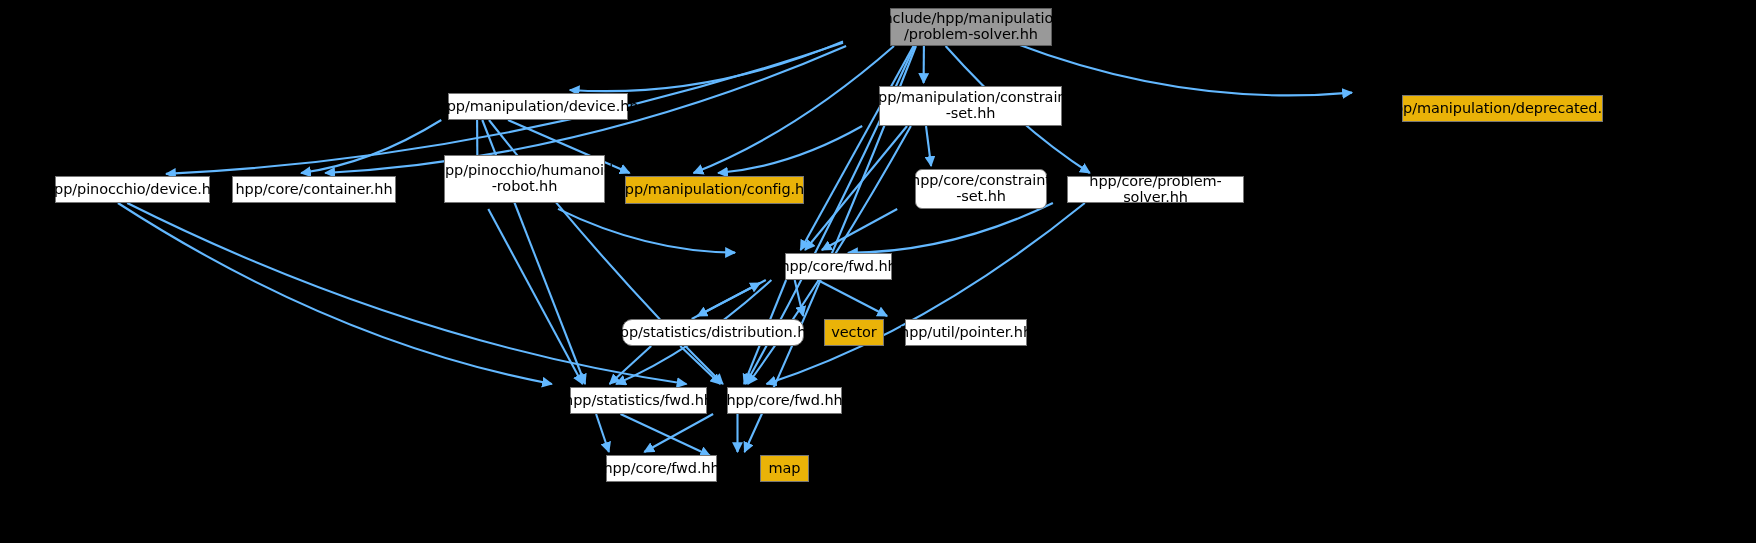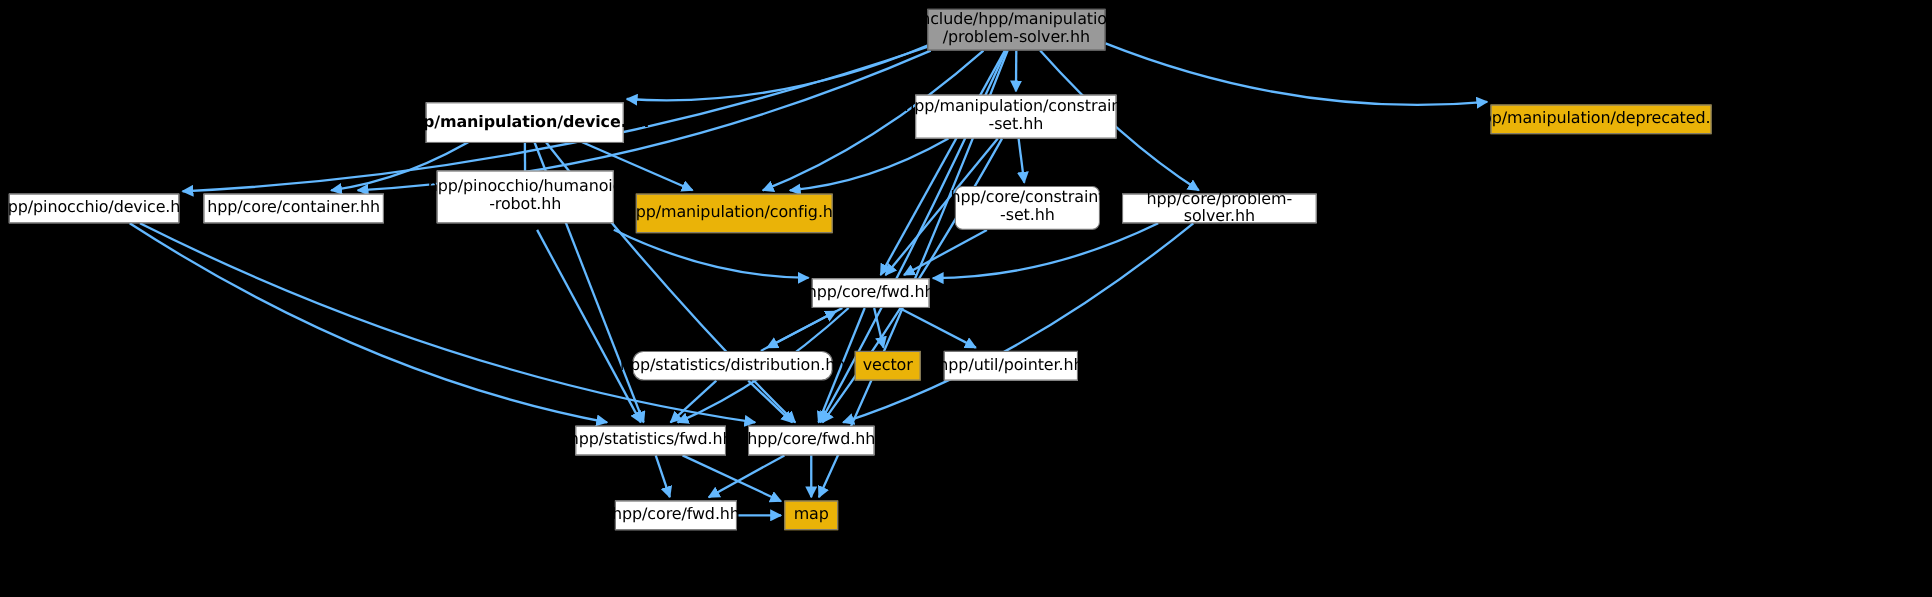--- a/index.html
+++ b/index.html
@@ -15,20 +15,21 @@
     display:flex;
     align-items:center;
     justify-content:center;
     text-align:center;
     line-height:1.08;
     font-size:14.5px;
     letter-spacing:-0.1px;
     white-space:pre-line;
     padding:0 5px;
     z-index:5;
+    margin-left:47px;
   }
   .node.grey{background:#eab308;}
   .node.root{background:#999999;border:1px solid #5e5e5e;}
 </style>
 </head>
 <body>
 
 <div id="graph">
   <svg id="edges" viewBox="0 0 1756 543" xmlns="http://www.w3.org/2000/svg">
     <defs>
@@ -74,29 +75,29 @@
         <path d="M 596.1 414.0 Q 602.5 433.0 608.9 452.0" marker-end="url(#ah)"></path>
         <path d="M 620.5 414.0 Q 665.2 434.8 710.0 455.7" marker-end="url(#ah)"></path>
         <path d="M 713.1 414.0 Q 678.7 433.0 644.3 452.0" marker-end="url(#ah)"></path>
         <path d="M 737.5 414.0 Q 737.5 433.0 737.5 452.0" marker-end="url(#ah)"></path>
         <path d="M 670.0 468.5 Q 690.0 468.5 710.0 468.5" marker-end="url(#ah)"></path>
       </g>
   </svg>
   <div id="nodes">
       <div class="node root" style="left: 843px; top: 8px; width: 162px; height: 38px;">include/hpp/manipulation
 /problem-solver.hh</div>
-      <div class="node" style="left: 387px; top: 93px; width: 180px; height: 37px; font-weight: bold;">hpp/manipulation/device.hh</div>
+      <div class="node" style="left: 401px; top: 93px; width: 180px; height: 27px;">hpp/manipulation/device.hh</div>
       <div class="node" style="left: 832px; top: 86px; width: 183px; height: 40px;">hpp/manipulation/constraint
 -set.hh</div>
       <div class="node grey" style="left: 1355px; top: 95px; width: 201px; height: 27px;">hpp/manipulation/deprecated.hh</div>
       <div class="node" style="left: 8px; top: 176px; width: 155px; height: 27px;">hpp/pinocchio/device.hh</div>
       <div class="node" style="left: 185px; top: 176px; width: 164px; height: 27px;">hpp/core/container.hh</div>
       <div class="node" style="left: 397px; top: 155px; width: 161px; height: 48px;">hpp/pinocchio/humanoid
 -robot.hh</div>
-      <div class="node grey" style="left: 578px; top: 176px; width: 179px; height: 36px;">hpp/manipulation/config.hh</div>
+      <div class="node grey" style="left: 578px; top: 176px; width: 179px; height: 28px;">hpp/manipulation/config.hh</div>
       <div class="node" style="left: 868px; top: 169px; width: 132px; height: 40px; border-radius: 7px;">hpp/core/constraint
 -set.hh</div>
       <div class="node" style="left: 1020px; top: 176px; width: 177px; height: 27px;">hpp/core/problem-solver.hh</div>
       <div class="node" style="left: 738px; top: 253px; width: 107px; height: 27px;">hpp/core/fwd.hh</div>
       <div class="node" style="left: 575px; top: 319px; width: 182px; height: 27px; border-radius: 10px;">hpp/statistics/distribution.hh</div>
       <div class="node grey" style="left: 777px; top: 319px; width: 60px; height: 27px;">vector</div>
       <div class="node" style="left: 858px; top: 319px; width: 122px; height: 27px;">hpp/util/pointer.hh</div>
       <div class="node" style="left: 523px; top: 387px; width: 137px; height: 27px;">hpp/statistics/fwd.hh</div>
       <div class="node" style="left: 680px; top: 387px; width: 115px; height: 27px;">hpp/core/fwd.hh</div>
       <div class="node" style="left: 559px; top: 455px; width: 111px; height: 27px;">hpp/core/fwd.hh</div>

